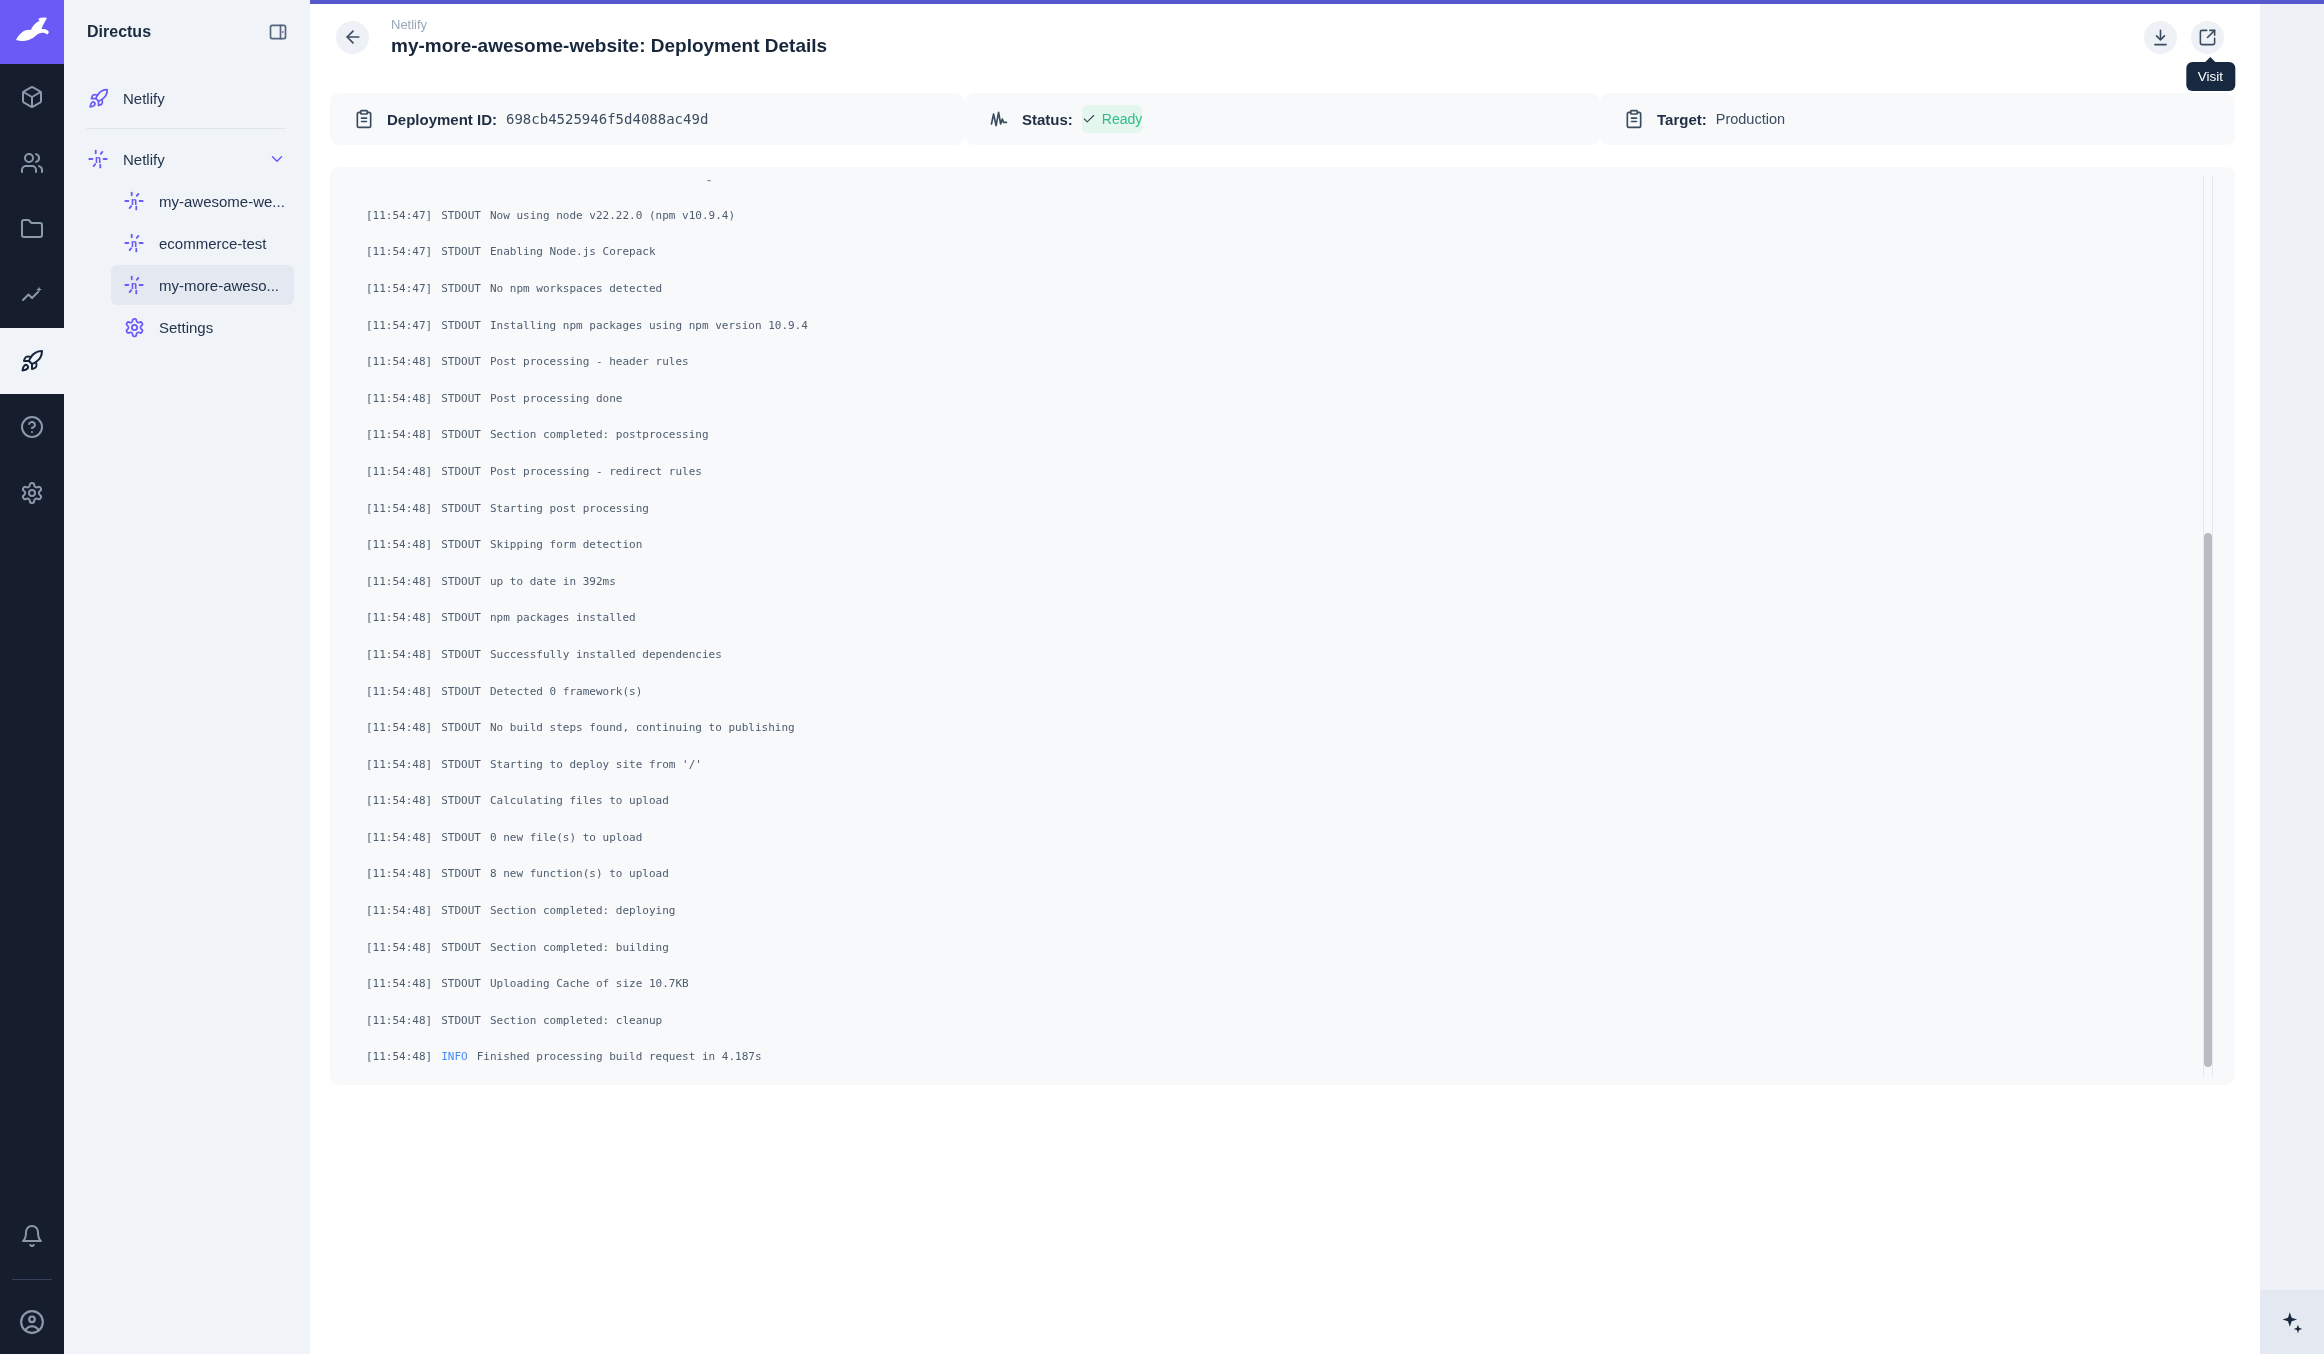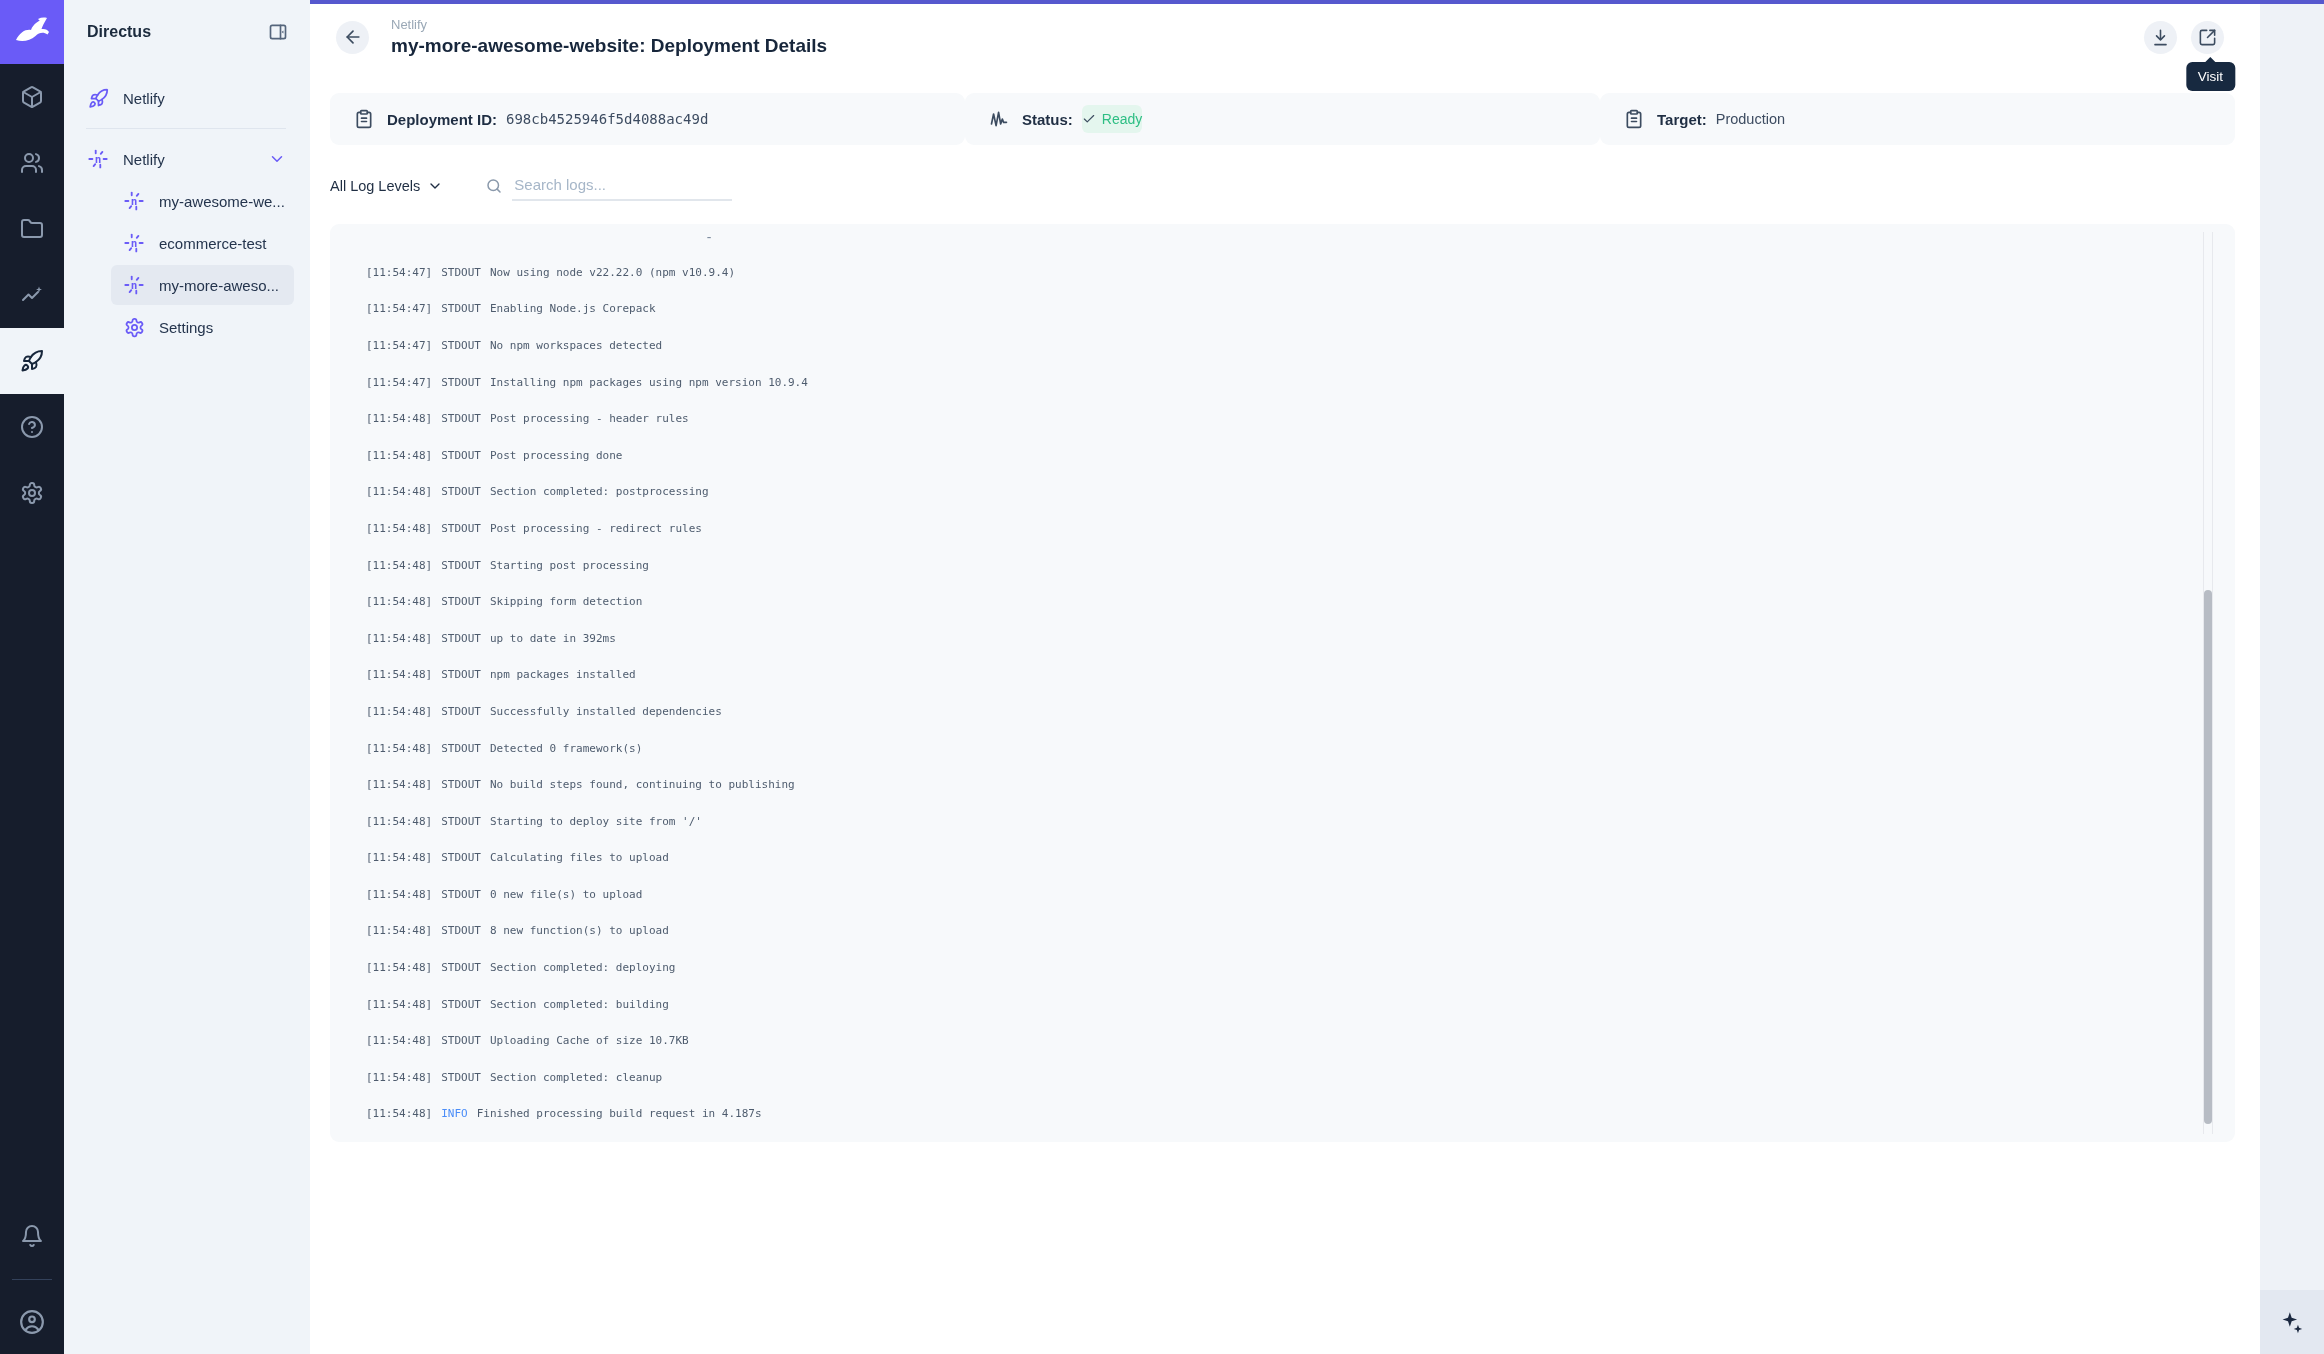--- a/index.html
+++ b/index.html
@@ -316,35 +316,20 @@
             <rect x="8" y="2" width="8" height="4" rx="1"></rect>
             <path d="M16 4h2a2 2 0 0 1 2 2v14a2 2 0 0 1-2 2H6a2 2 0 0 1-2-2V6a2 2 0 0 1 2-2h2"></path>
             <path d="M9 11h6"></path>
             <path d="M9 15h6"></path>
           </svg>
         <span class="card-label">Target:</span>
         <span class="card-value">Production</span>
       </div>
     </div>
 
-    <div class="filter-row">
-      <div class="level-filter">
-        <span>All Log Levels</span>
-        <svg class="ic" width="16" height="16" viewBox="0 0 24 24" stroke="#1f2e43">
-            <path d="m6 9 6 6 6-6"></path>
-          </svg>
-      </div>
-      <div class="search-box">
-        <svg class="ic" width="18" height="18" viewBox="0 0 24 24" stroke="#8a99ab">
-            <circle cx="11" cy="11" r="7"></circle>
-            <path d="m20 20-3.8-3.8"></path>
-          </svg>
-        <input class="search-input" type="text" placeholder="Search logs..." style="">
-      </div>
-    </div>
 
     <div class="log-panel">
       <div class="clipped-frag">-</div>
       <div class="log-lines">
 
           <div class="log-line">
             <span class="log-time">[11:54:47]</span>
             <span class="log-level STDOUT">STDOUT</span>
             <span class="log-msg">Now using node v22.22.0 (npm v10.9.4)</span>
           </div>

